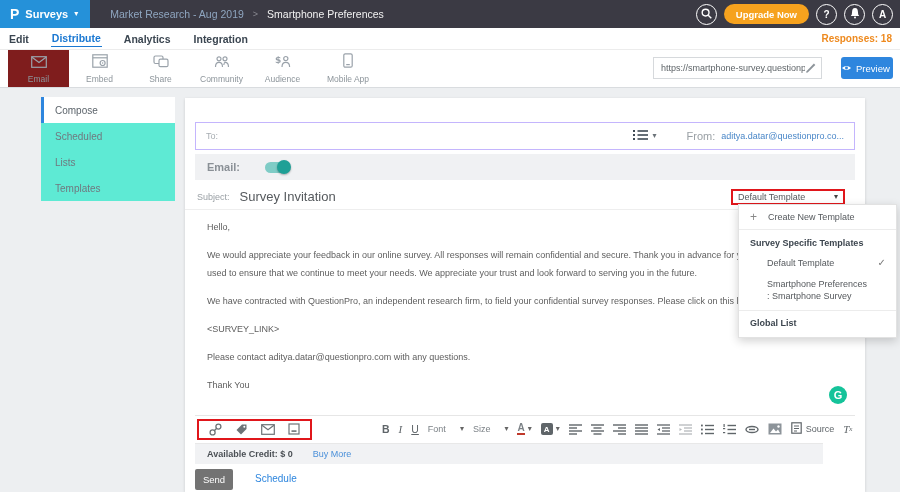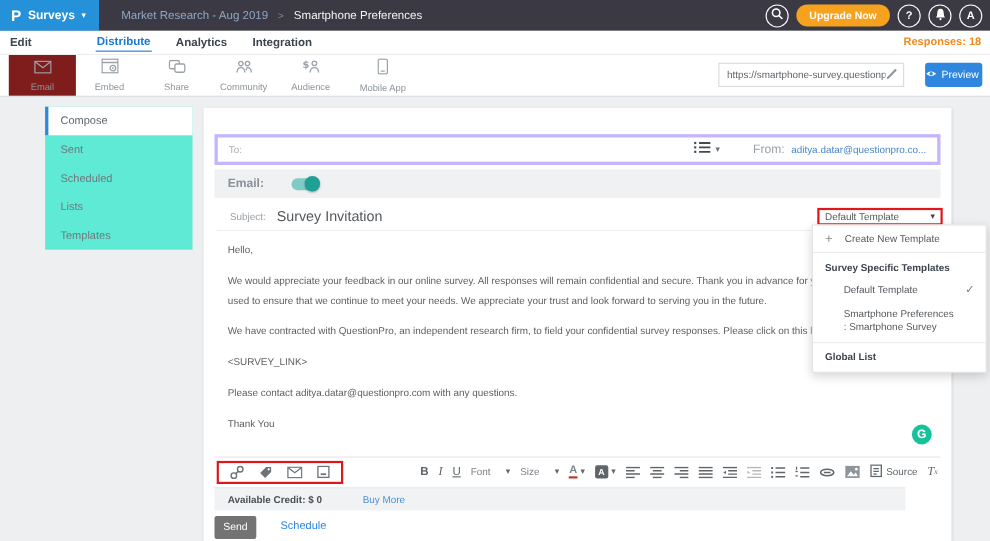--- a/index.html
+++ b/index.html
@@ -17,54 +17,54 @@
   .bc-parent { color:#8fa6c0; cursor:pointer; }
   .bc-sep { color:#8a8a92; font-size:9px; }
   .bc-current { color:#f2f2f2; }
   .topbar-right { margin-left:auto; display:flex; align-items:center; gap:7px; padding-right:7px; }
   .circle-btn { width:21px; height:21px; border:1.4px solid #fff; border-radius:50%; display:flex; align-items:center; justify-content:center; color:#fff; font-size:10px; font-weight:700; cursor:pointer; background:transparent; }
   .upgrade-btn { height:20px; border-radius:10px; background:#f6a21e; color:#fff; font-size:9.5px; font-weight:700; display:flex; align-items:center; padding:0 12px; cursor:pointer; border:none; }
 
   
   .navbar { position:absolute; left:0; top:28px; width:900px; height:22px; background:#fff; display:flex; align-items:center; gap:21px; padding-left:8px; border-bottom:1px solid #ececec; }
   .nav-item { font-size:10.5px; font-weight:700; color:#3a4550; cursor:pointer; padding:2px 1px; }
-  .nav-item.active { color:#1a78d2; border-bottom:1px solid #1a78d2;margin-left:36px; }
+  .nav-item.active { color:#1a78d2; border-bottom:1px solid #1a78d2; }
   .responses { margin-left:auto; padding-right:8px; font-size:10px; font-weight:700; color:#ee8a1f; cursor:pointer; }
 
   
   .channelbar { position:absolute; left:0; top:50px; width:900px; height:38px; background:#fff; border-bottom:1px solid #d9dcdf; }
   .ch-tiles { display:flex; padding-left:8px; height:37px; }
   .ch-tile { width:61px; height:37px; display:flex; flex-direction:column; align-items:center; justify-content:center; gap:2px; cursor:pointer; }
   .ch-tile.sel { background:#7f1d1d; }
   .ch-label { font-size:8.5px; color:#8d959b; }
   .urlbox { position:absolute; right:78px; top:7px; width:169px; height:22px; background:#fff; border:1px solid #d6d9dc; display:flex; align-items:center; padding:0 5px 0 7px; cursor:text; }
   .url-text { flex:1; font-size:9px; color:#5f6569; white-space:nowrap; overflow:hidden; }
   .preview-btn { position:absolute; right:7px; top:7px; width:52px; height:22px; background:#2e86de; border:none; border-radius:3px; color:#fff; font-size:9.5px; display:flex; align-items:center; gap:4px; cursor:pointer; }
 
   
   .sidebar { position:absolute; left:41px; top:97px; width:134px; background:#5eead4; }
   .side-item { height:26px; display:flex; align-items:center; padding-left:14px; font-size:10px; color:#70787f; cursor:pointer; }
   .side-item.active { background:#fff; border-left:3px solid #2e86de; padding-left:11px; color:#5c646b; }
 
   
   .card { position:absolute; left:185px; top:98px; width:680px; height:394px; background:#fff; box-shadow:0 1px 3px rgba(0,0,0,0.14); }
-  .to-row { position:absolute; left:10px; top:24px; width:660px; height:28px; border:3px solid #c4b5fd; display:flex; align-items:center; padding:0 10px; }
+  .to-row { position:absolute; left:10px; top:24px; width:660px; height:28px; border:1px solid #c4b5fd; display:flex; align-items:center; padding:0 10px; }
   .to-input { flex:1; border:none; outline:none; font-size:9px; color:#555; font-family:"Liberation Sans",sans-serif; }
   .to-input::placeholder { color:#a7adb2; }
   .to-list-group { display:flex; align-items:center; gap:5px; margin-right:30px; cursor:pointer; }
   .to-list-group .caret { color:#6b7379; }
   .from-label { font-size:11px; color:#9aa0a5; }
   .from-value { font-size:9px; color:#4a87c8; margin-left:6px; cursor:pointer; }
 
   .toggle-row { position:absolute; left:10px; top:56px; width:660px; height:26px; background:#f0f1f3; display:flex; align-items:center; padding-left:12px; }
   .email-label { font-size:11px; font-weight:700; color:#8a9096; }
   .toggle { width:25px; height:11px; border-radius:6px; background:#7fccc6; position:relative; margin-left:25px; cursor:pointer; }
   .toggle::after { content:""; position:absolute; right:-1px; top:-1.5px; width:14px; height:14px; border-radius:50%; background:#1fa096; box-shadow:0 1px 2px rgba(0,0,0,0.3); }
 
-  .subject-row { position:absolute; left:12px; top:86px; width:660px; height:26px; display:flex; align-items:center; padding-left:12px; border-bottom:1px solid #eeeeee; }
+  .subject-row { position:absolute; left:0; top:86px; width:660px; height:26px; display:flex; align-items:center; padding-left:12px; border-bottom:1px solid #eeeeee; }
   .subject-label { font-size:9px; color:#9aa0a5; }
   .subject-value { font-size:13px; color:#55595d; margin-left:10px; }
   .tpl-select { position:absolute; right:0; top:5px; width:114px; height:16px; border:2px solid #e0161b; background:#fff; display:flex; align-items:center; justify-content:space-between; padding:0 5px; font-size:9px; color:#55595d; cursor:pointer; }
   .tpl-select .caret { color:#444; }
 
   .body-editor { position:absolute; left:10px; top:112px; width:660px; height:202px; overflow:hidden; padding:8px 0 0 12px; cursor:text; }
   .bl { white-space:nowrap; font-size:9px; color:#5e5e5e; line-height:18px; }
   .bl.para { margin-top:10px; }
   .grammarly { position:absolute; left:644px; top:288px; width:18px; height:18px; border-radius:50%; background:#15c39a; color:#fff; font-weight:700; font-size:11px; display:flex; align-items:center; justify-content:center; cursor:pointer; }
 
@@ -78,21 +78,21 @@
   .tb-under { text-decoration:underline; font-size:10.5px; }
   .tb-drop { display:flex; align-items:center; gap:14px; color:#7b8186; font-size:9px; cursor:pointer; }
   .tb-drop .caret { color:#666; }
   .tb-color { font-size:10px; font-weight:700; border-bottom:2px solid #c0392b; line-height:10px; }
   .tb-bg { width:12px; height:12px; background:#5f6569; color:#fff; font-size:8px; font-weight:700; display:flex; align-items:center; justify-content:center; border-radius:2px; }
   .tb-src { display:flex; align-items:center; gap:4px; font-size:9px; color:#5f6569; cursor:pointer; }
   .tb-tx { font-style:italic; font-family:"Liberation Serif",serif; font-size:11px; }
   .tb-tx sub { font-size:7px; }
   .dim { opacity:0.45; }
 
-  .credit-row { position:absolute; left:10px; top:345px; width:628px; height:21px; background:#f1f2f4; border-top:1px solid #e8e8e8; display:flex; align-items:center; gap:37px; padding-left:12px; }
+  .credit-row { position:absolute; left:10px; top:345px; width:628px; height:21px; background:#f1f2f4; border-top:1px solid #e8e8e8; display:flex; align-items:center; gap:20px; padding-left:12px; }
   .credit-label { font-size:9px; font-weight:700; color:#4b5055; }
   .buy-more { font-size:9px; color:#4a90d9; cursor:pointer; }
   .send-btn { position:absolute; left:10px; top:371px; width:38px; height:21px; background:#737373; border:none; border-radius:2px; color:#fff; font-size:9.5px; display:flex; align-items:center; justify-content:center; cursor:pointer; }
   .schedule-link { position:absolute; left:70px; top:375px; font-size:10px; color:#2e86de; cursor:pointer; }
 
   
   .tmenu { position:absolute; left:738px; top:204px; width:159px; background:#fff; border:1px solid #e2e2e2; box-shadow:0 3px 9px rgba(0,0,0,0.18); z-index:60; font-size:9px; color:#55595d; }
   .tm-create { height:25px; display:flex; align-items:center; gap:11px; padding:0 11px; border-bottom:1px solid #ececec; cursor:pointer; }
   .tm-plus { font-size:12px; color:#888; font-weight:400; }
   .tm-header { font-weight:700; color:#3c454e; padding:8px 11px 3px; }
@@ -208,21 +208,20 @@
       <span><svg width="11" height="8" viewBox="0 0 12 8">
             <path d="M1 4 Q6 -0.5 11 4 Q6 8.5 1 4 Z" fill="#fff"></path>
             <circle cx="6" cy="4" r="1.6" fill="#2e86de"></circle>
           </svg></span>
       <span>Preview</span>
     </button>
   </div>
 
   <aside class="sidebar">
     <div class="side-item active">Compose</div>
-    <div class="side-item">Sent</div>
     <div class="side-item">Scheduled</div>
     <div class="side-item">Lists</div>
     <div class="side-item">Templates</div>
   </aside>
 
   <section class="card">
 
     <div class="to-row">
       <input class="to-input" placeholder="To:" style="">
       <span class="to-list-group">

